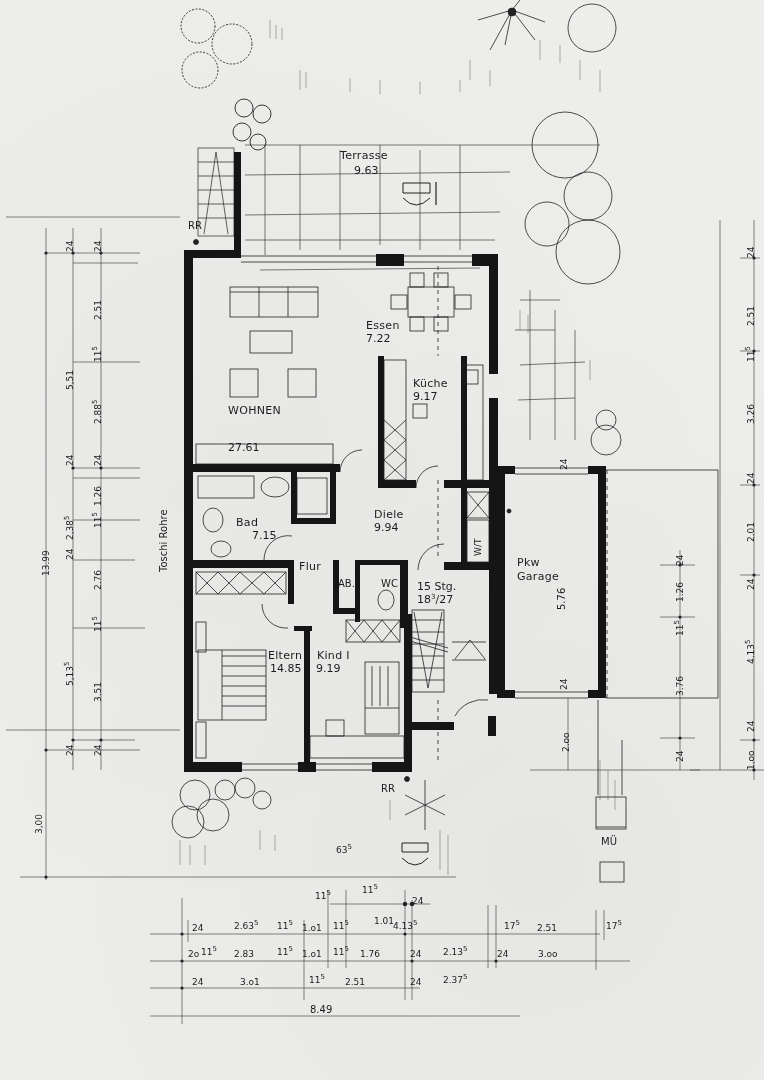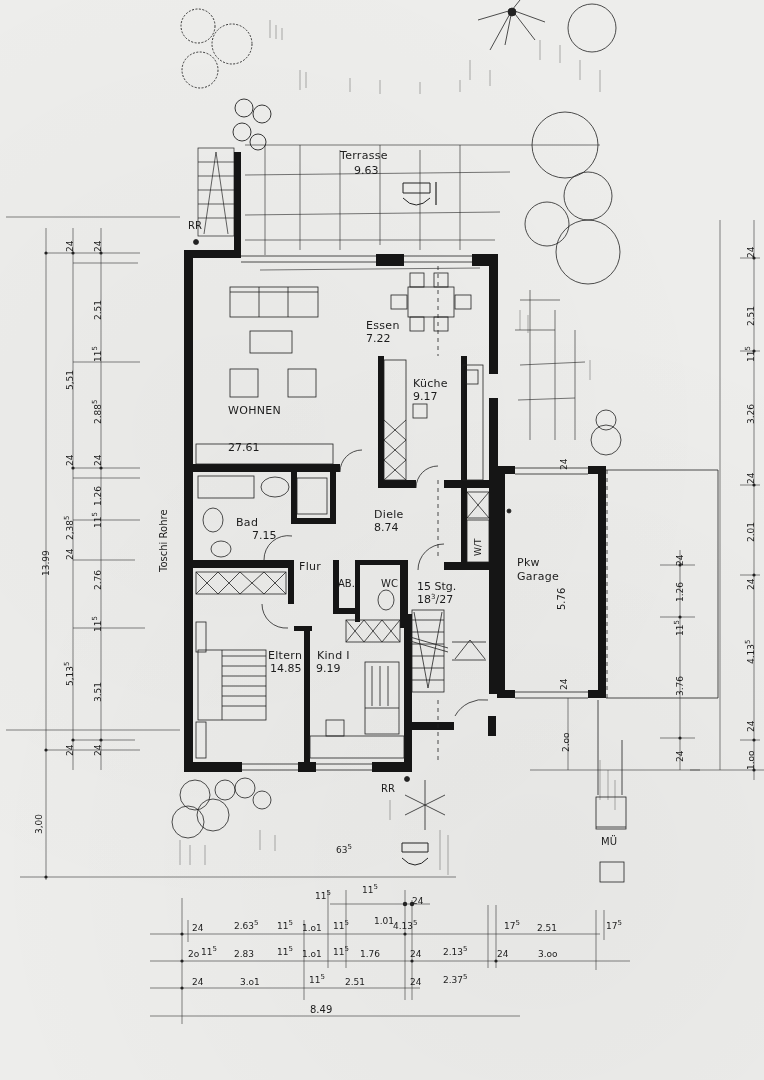--- a/index.html
+++ b/index.html
@@ -292,21 +292,21 @@
 <div class="lbl room-name" style="left:366px;top:320px;">Essen</div>
 <div class="lbl" style="left:366px;top:333px;">7.22</div>
 
 <div class="lbl room-name" style="left:413px;top:378px;">Küche</div>
 <div class="lbl" style="left:413px;top:391px;">9.17</div>
 
 <div class="lbl room-name" style="left:236px;top:517px;">Bad</div>
 <div class="lbl" style="left:252px;top:530px;">7.15</div>
 
 <div class="lbl room-name" style="left:374px;top:509px;">Diele</div>
-<div class="lbl" style="left:374px;top:522px;">8.74</div>
+<div class="lbl" style="left:374px;top:522px;">9.94</div>
 
 <div class="lbl room-name" style="left:299px;top:561px;">Flur</div>
 
 <div class="lbl sm" style="left:338px;top:578px;">AB.</div>
 <div class="lbl sm" style="left:381px;top:578px;">WC</div>
 
 <div class="lbl" style="left:417px;top:581px;">15 Stg.</div>
 <div class="lbl" style="left:417px;top:594px;"><span>18</span><sup>3</sup><span>/27</span></div>
 
 <div class="lbl room-name" style="left:268px;top:650px;">Eltern</div>

